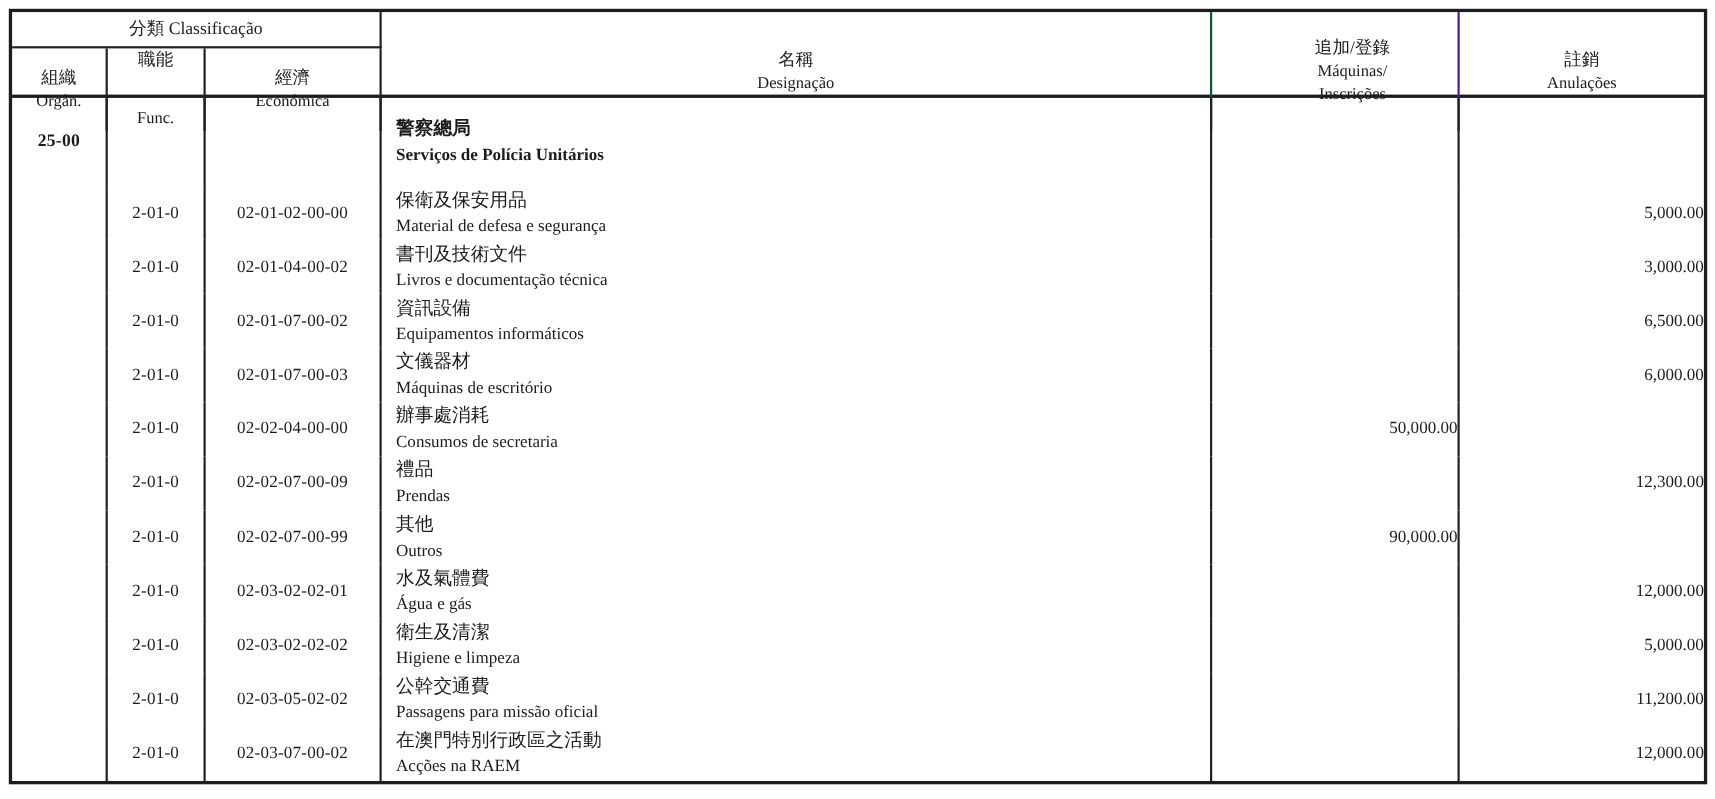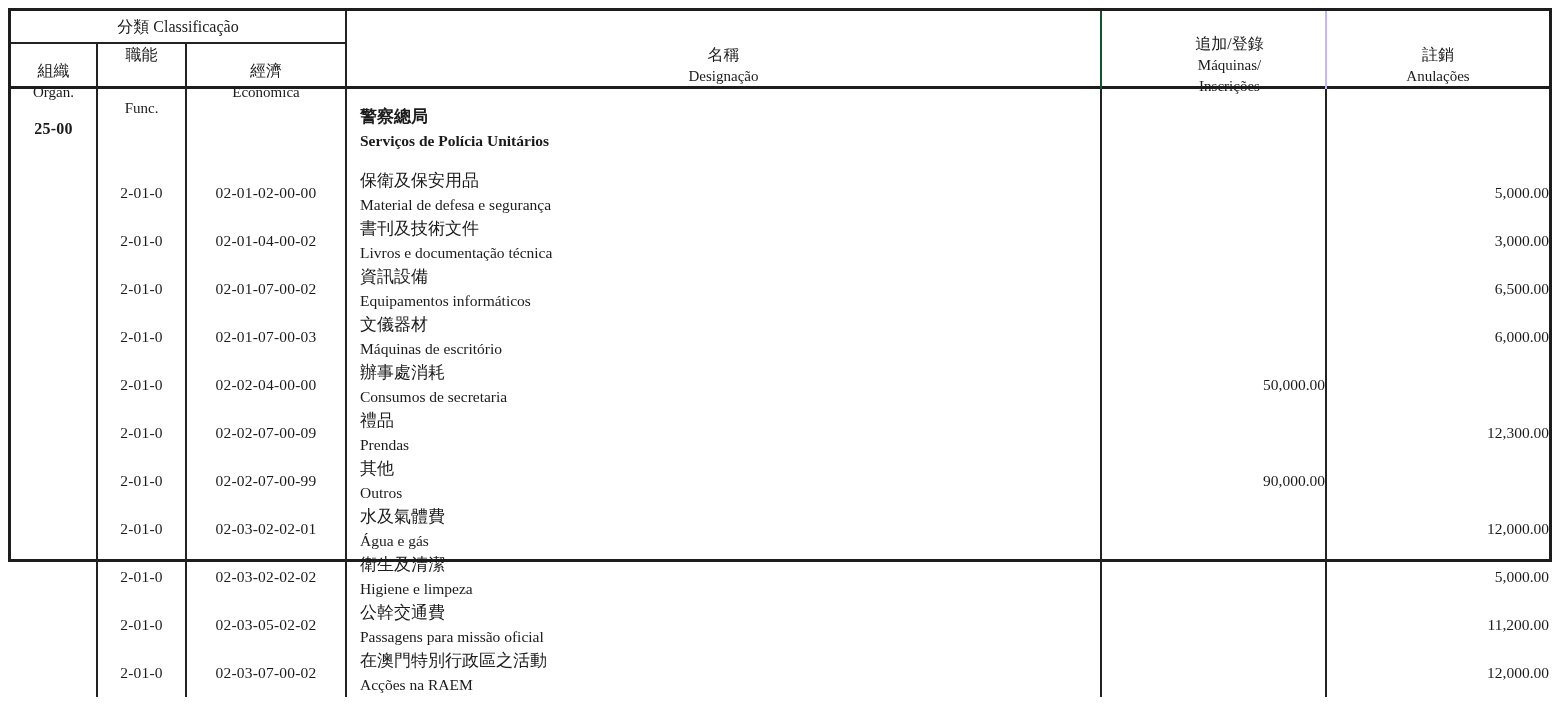--- a/index.html
+++ b/index.html
@@ -5,46 +5,47 @@
   * { margin:0; padding:0; box-sizing:border-box; }
   html,body { width:1559px; height:726px; background:#ffffff; }
   body {
     font-family:"Liberation Serif","DejaVu Serif",serif;
     color:#1b1b1b;
     position:relative;
   }
   .budget-table {
     position:absolute;
     left:8px; top:8px;
-    width:1544px; height:554px;
+    width:1544px; height:705px;
     border:3px solid #1d1d1d;
     background:#fff;
     display:flex;
     flex-direction:column;
+    justify-content:center;
   }
   
   .thead {
     height:78px;
     flex:0 0 78px;
     border-bottom:3px solid #1d1d1d;
     display:grid;
     grid-template-columns:87px 89px 160px 1fr 225px 222px;
     grid-template-rows:33px 1fr;
   }
   .hcell { display:flex; flex-direction:column; align-items:center; justify-content:center; text-align:center; }
   .h-class {
     grid-column:1 / 4; grid-row:1;
     border-right:2px solid #222; border-bottom:2px solid #222;
     font-size:16px;
   }
   .h-organ { grid-column:1; grid-row:2; border-right:2px solid #222; }
   .h-func  { grid-column:2; grid-row:2; border-right:2px solid #222;gap:32px; }
   .h-econ  { grid-column:3; grid-row:2; border-right:2px solid #222; }
   .h-desig { grid-column:4; grid-row:1 / 3; border-right:2px solid #14532d; }
-  .h-ref   { grid-column:5; grid-row:1 / 3; border-right:2px solid #c4b5fd;padding-left:32px; }
+  .h-ref   { grid-column:5; grid-row:1 / 3; border-right:2px solid #4c1d95;padding-left:32px; }
   .h-anu   { grid-column:6; grid-row:1 / 3; }
   .zh-line { font-size:16px; line-height:22px; }
   .pt-line { font-size:15px; line-height:21px; }
   
   .tbody {
     flex:1 1 auto;
     display:grid;
     grid-template-columns:87px 89px 160px 1fr 225px 222px;
     grid-template-rows:80px repeat(11, 1fr);
   }

